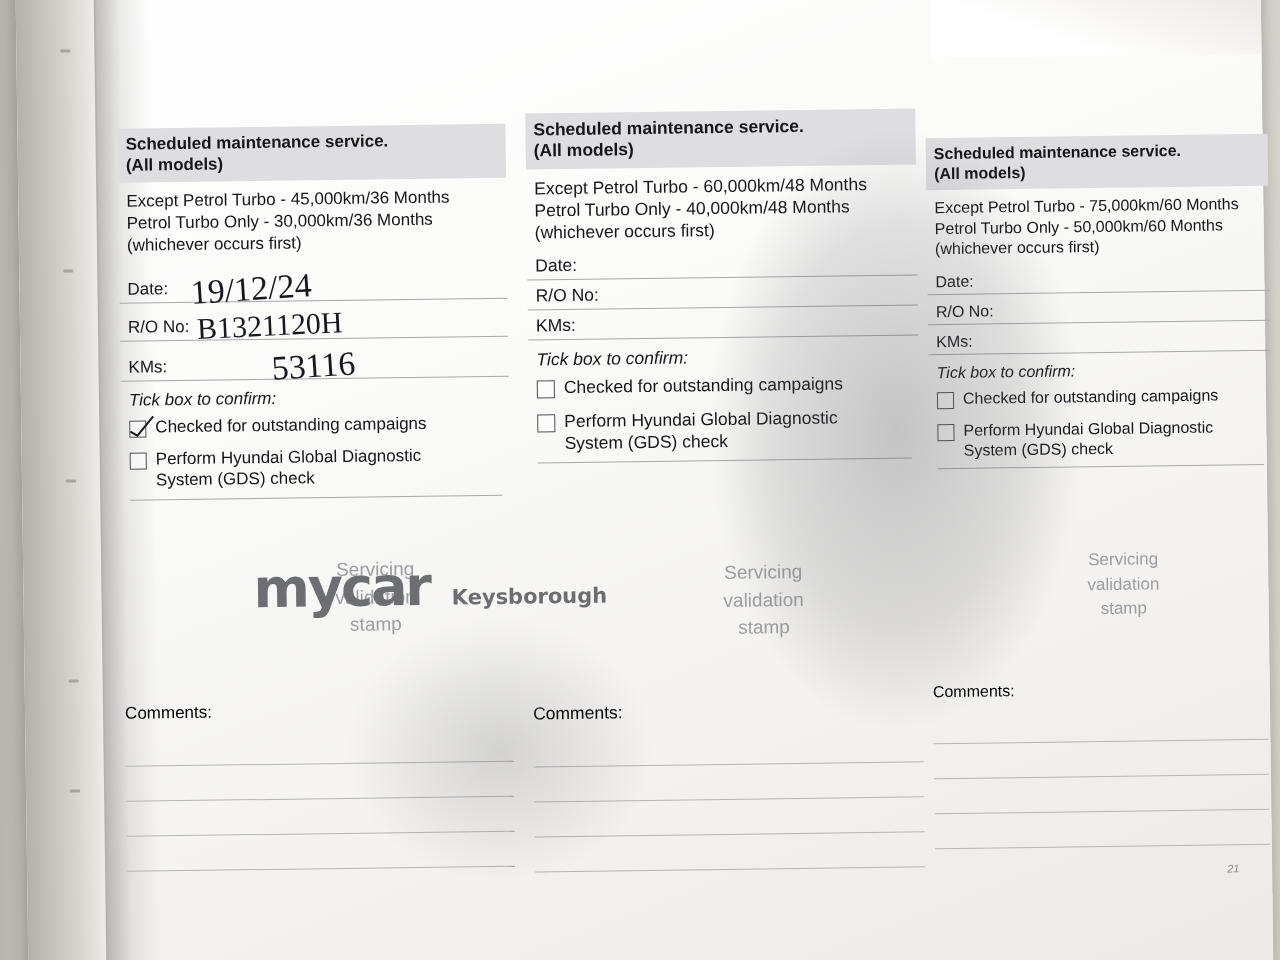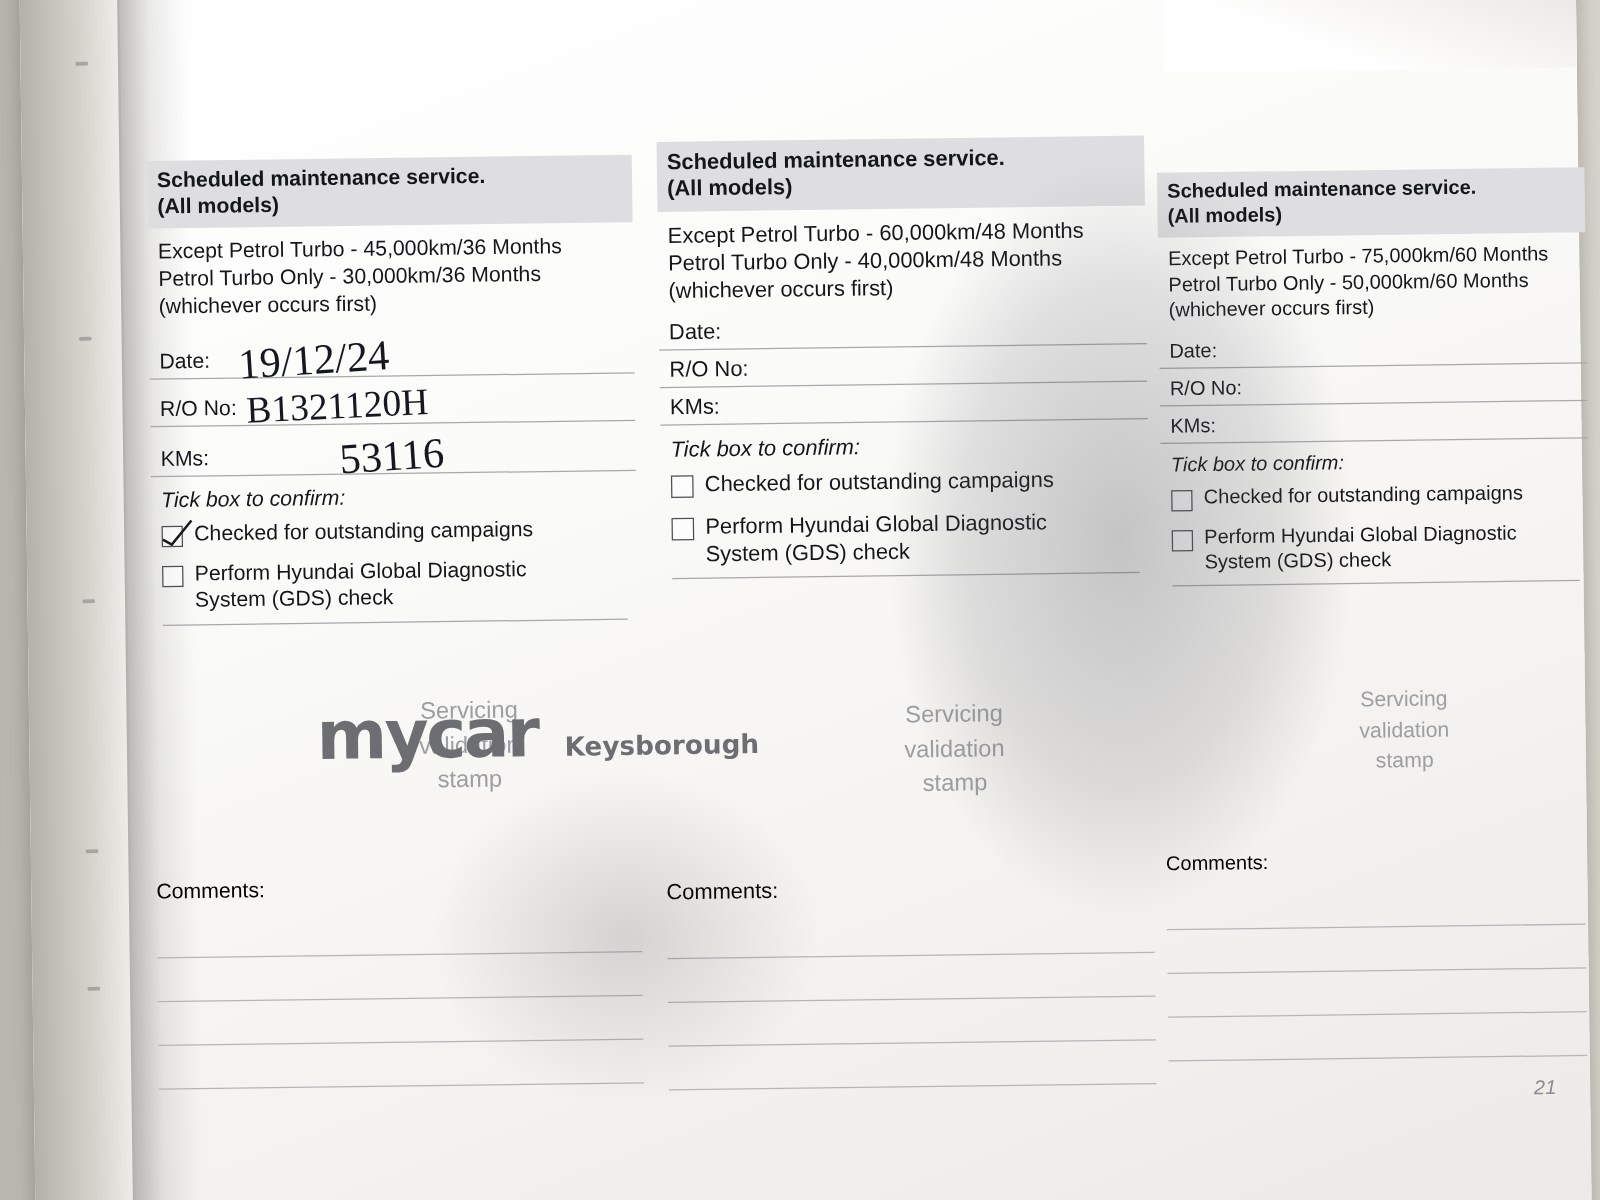--- a/index.html
+++ b/index.html
@@ -184,21 +184,21 @@
   .comments { position: absolute; }
   .comments .clab { margin-bottom: 8px; }
   .comments .line {
     border-bottom: 1px solid #b5b5b8;
     height: 34px;
   }
 
   .pageno {
     position: absolute;
     color: #8b8c90;
-    font-size: 16px;
+    font-size: 11px;
     font-style: italic;
   }
 </style>
 </head>
 <body>
 
 <div id="photo">
 
   <div id="desk-left"></div>
   <div id="desk-right"></div>

